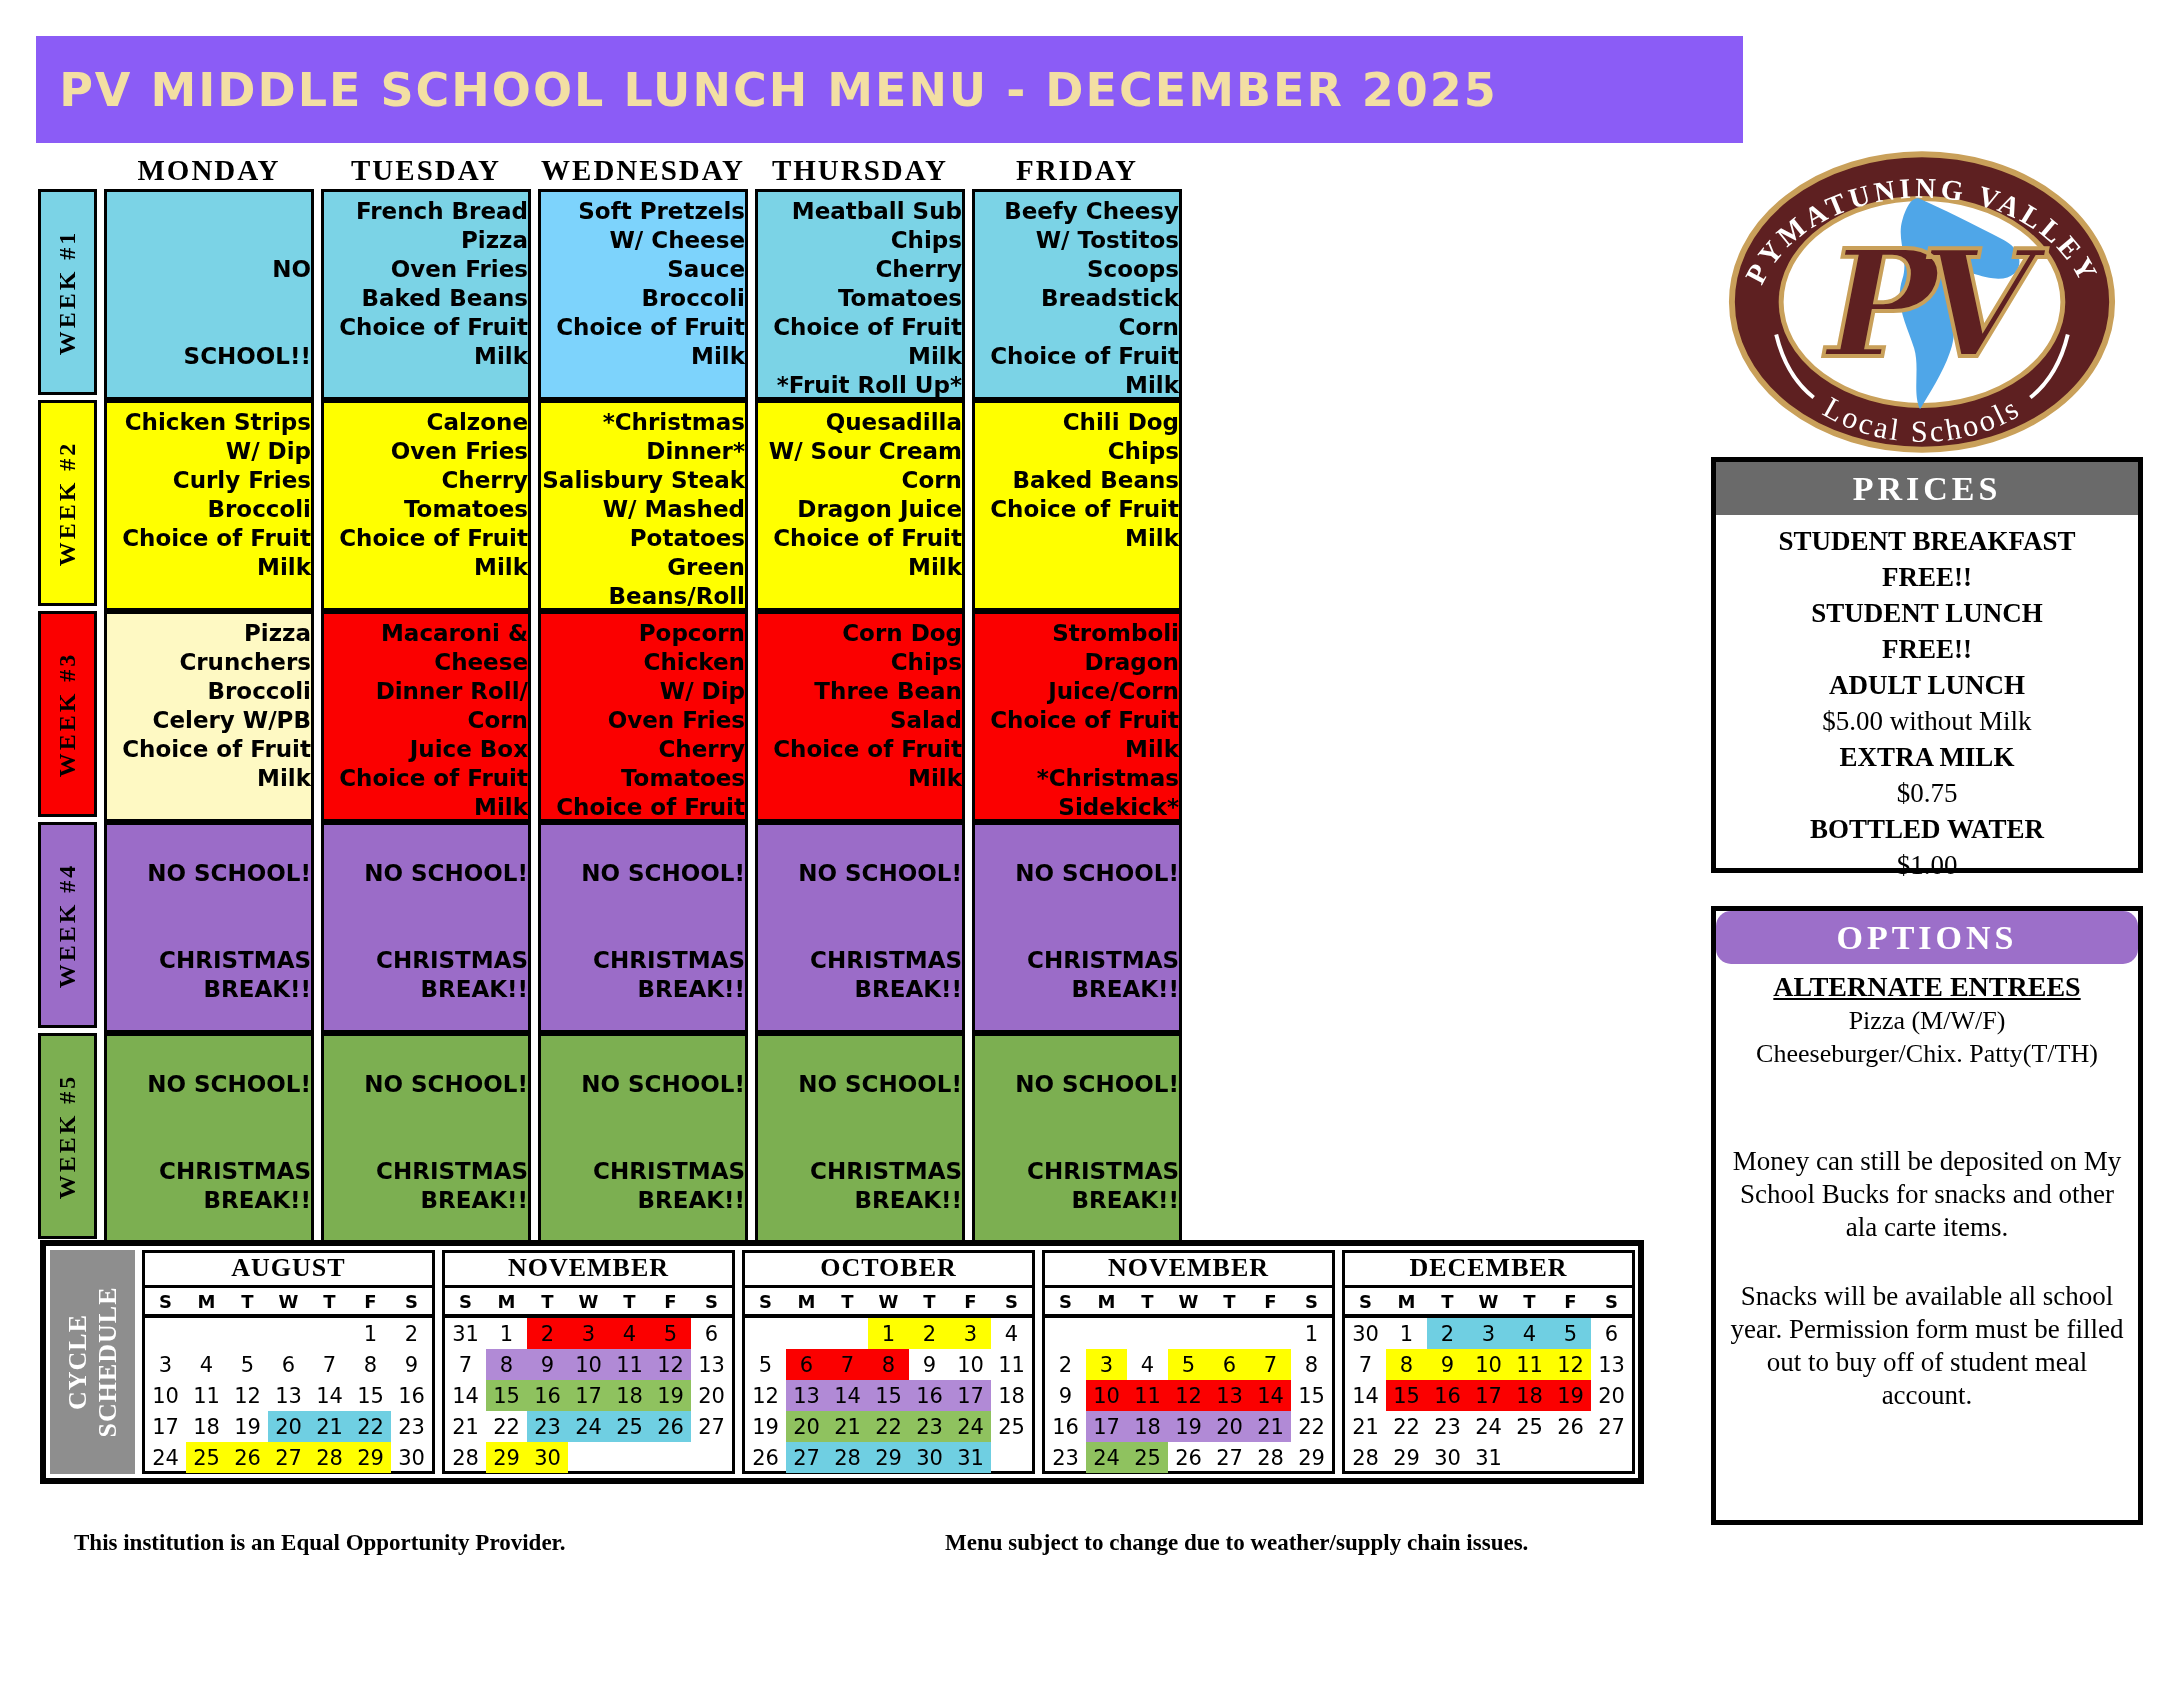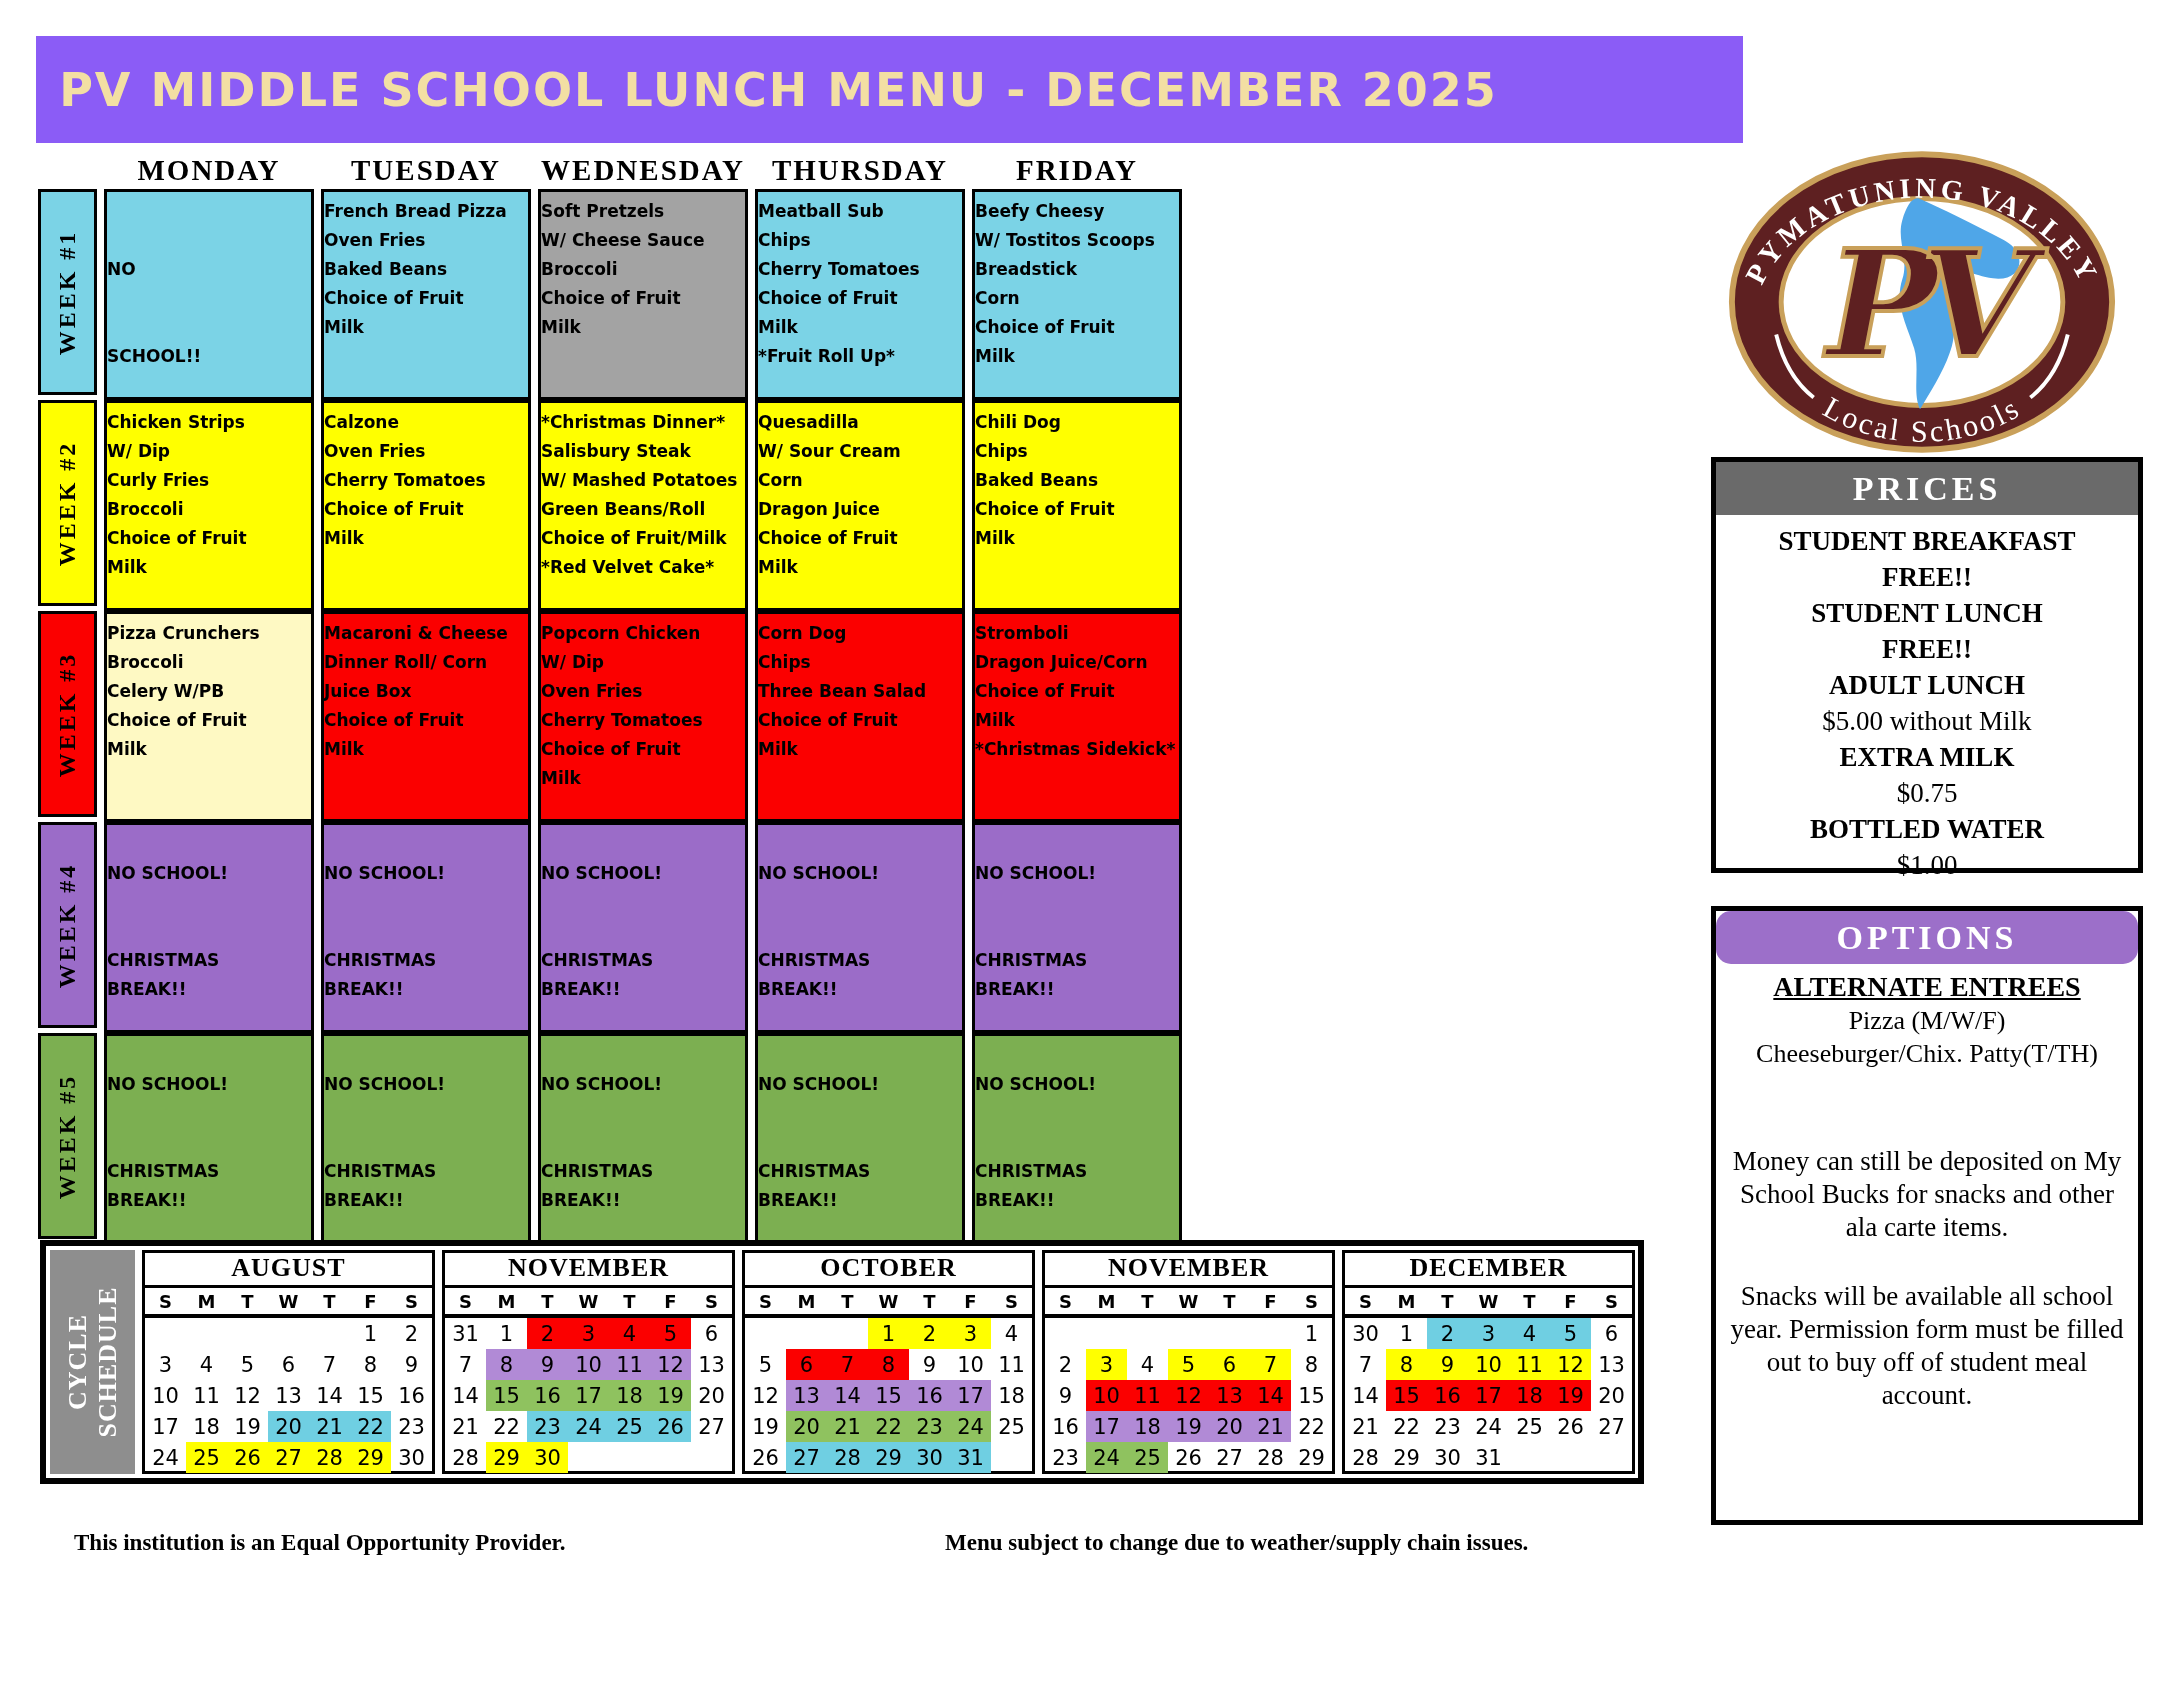--- a/index.html
+++ b/index.html
@@ -13,22 +13,22 @@
   
   #menu-grid{position:absolute;left:38px;top:149px;display:grid;
     grid-template-columns:59px 210px 210px 210px 210px 210px;
     grid-auto-rows:auto;column-gap:7px;row-gap:0;}
   .corner-cell{height:38px;}
   .day-header{height:38px;display:flex;align-items:flex-end;justify-content:center;
     font-family:"Liberation Serif",serif;font-weight:bold;font-size:29px;letter-spacing:2px;color:#000;padding-bottom:2px;}
   .week-label-cell{border:3px solid #000;display:flex;align-items:center;justify-content:center;height:200px;}
   .week-label-cell span{transform:rotate(-90deg);white-space:nowrap;
     font-family:"Liberation Serif",serif;font-weight:bold;font-size:24px;letter-spacing:3px;color:#000;}
-  .menu-cell{border:3px solid #000;height:200px;padding-top:5px;text-align:left;
-    font-family:"DejaVu Sans",sans-serif;font-weight:bold;font-size:17px;line-height:29px;color:#000;}
+  .menu-cell{border:3px solid #000;height:200px;padding-top:5px;text-align:right;
+    font-family:"DejaVu Sans",sans-serif;font-weight:bold;font-size:23px;line-height:29px;color:#000;}
   
   .side-panel{position:absolute;left:1711px;width:432px;border:5px solid #000;background:#fff;box-sizing:border-box;}
   #prices{top:457px;height:416px;}
   #options{top:906px;height:619px;}
   .panel-header{height:53px;display:flex;align-items:center;justify-content:center;
     font-family:"Liberation Serif",serif;font-weight:bold;font-size:34px;letter-spacing:4px;color:#fff;}
   #prices .panel-header{background:#6A6A6A;}
   #options .panel-header{background:#9C6FC9;border-radius:15px;}
   .price-line{text-align:center;font-family:"Liberation Serif",serif;font-size:27px;line-height:36px;color:#000;}
   .price-line.bold{font-weight:bold;}
@@ -99,21 +99,21 @@
       <div class="menu-line">&nbsp;</div>
       <div class="menu-line">SCHOOL!!</div>
     </div>
     <div class="menu-cell" style="background: rgb(123, 211, 230);">
       <div class="menu-line">French Bread Pizza</div>
       <div class="menu-line">Oven Fries</div>
       <div class="menu-line">Baked Beans</div>
       <div class="menu-line">Choice of Fruit</div>
       <div class="menu-line">Milk</div>
     </div>
-    <div class="menu-cell" style="background: #a3a3a3;">
+    <div class="menu-cell" style="background: #7dd3fc;">
       <div class="menu-line">Soft Pretzels</div>
       <div class="menu-line">W/ Cheese Sauce</div>
       <div class="menu-line">Broccoli</div>
       <div class="menu-line">Choice of Fruit</div>
       <div class="menu-line">Milk</div>
     </div>
     <div class="menu-cell" style="background: rgb(123, 211, 230);">
       <div class="menu-line">Meatball Sub</div>
       <div class="menu-line">Chips</div>
       <div class="menu-line">Cherry Tomatoes</div>

